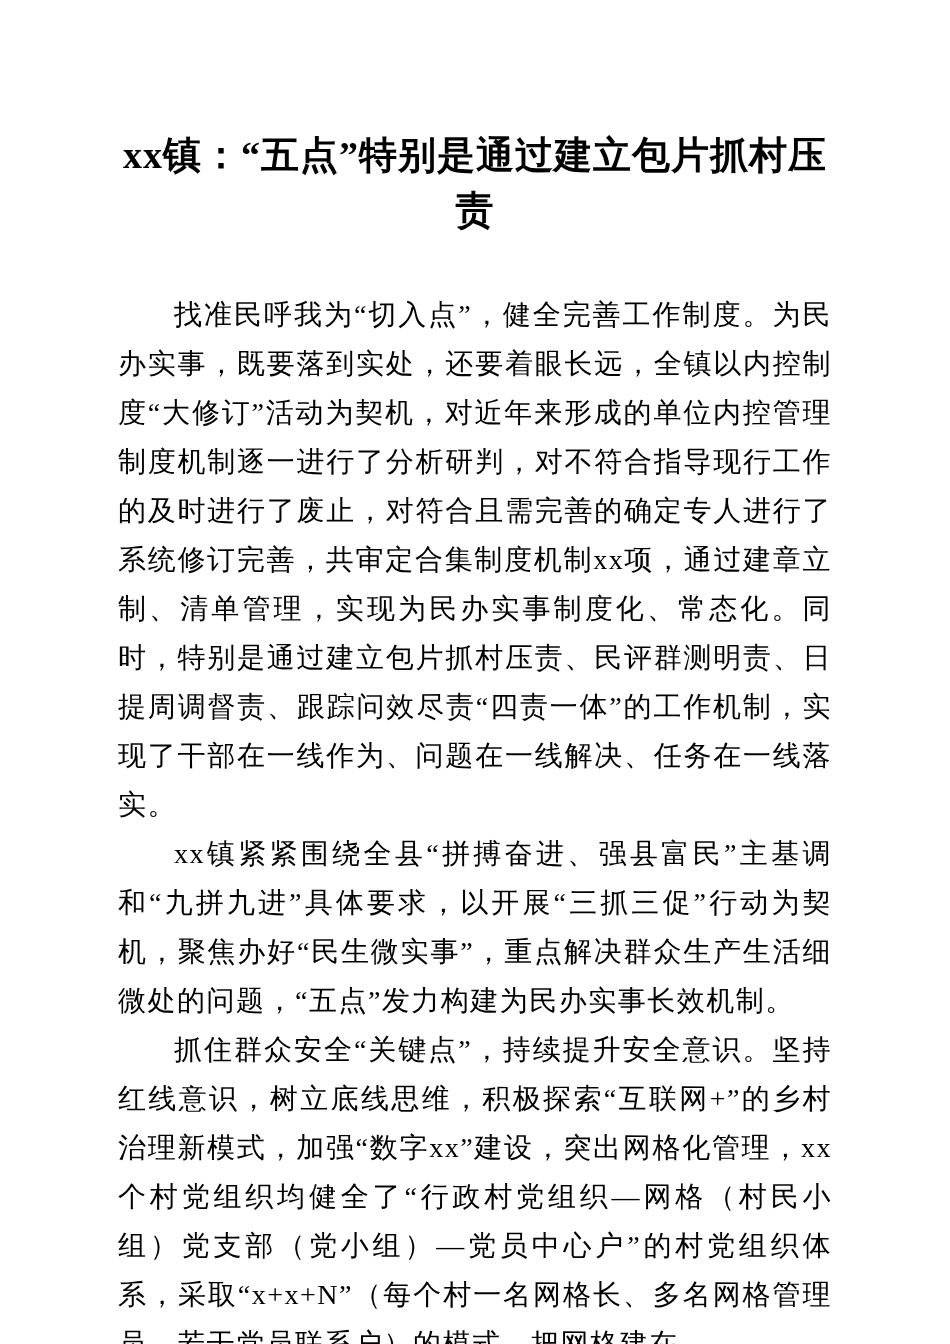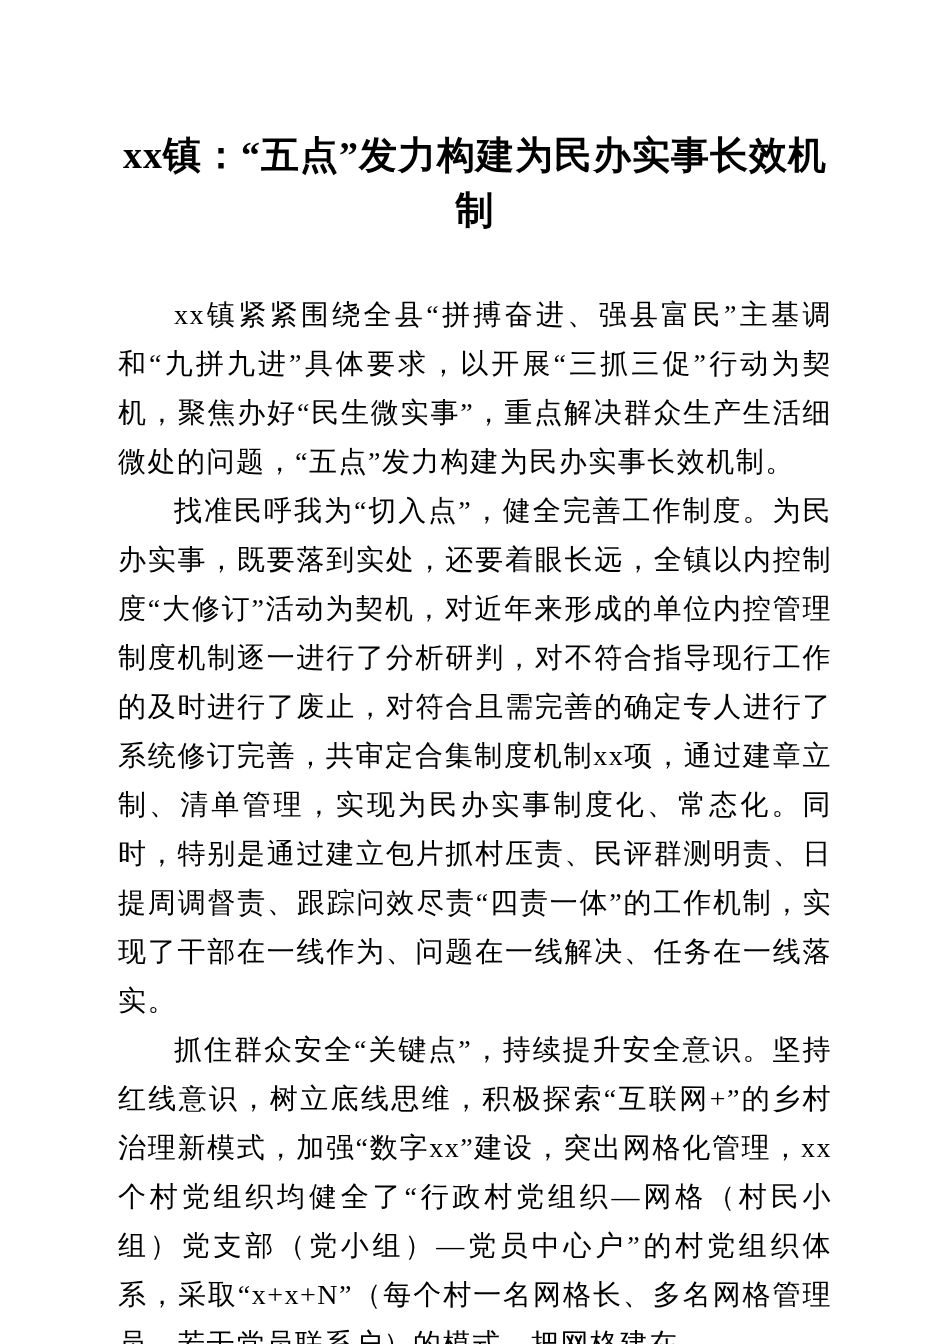--- a/index.html
+++ b/index.html
@@ -35,19 +35,19 @@
     letter-spacing: 1.5px;
     text-align: justify;
     text-justify: inter-ideograph;
     text-indent: 2em;
   }
 </style>
 </head>
 <body>
 
 <div class="page">
-  <h1 class="doc-title">xx镇：“五点”发力构建为民办实事长效机制</h1>
+  <h1 class="doc-title">xx镇：“五点”特别是通过建立包片抓村压责</h1>
   <div class="doc-body">
+    <p>找准民呼我为“切入点”，健全完善工作制度。为民办实事，既要落到实处，还要着眼长远，全镇以内控制度“大修订”活动为契机，对近年来形成的单位内控管理制度机制逐一进行了分析研判，对不符合指导现行工作的及时进行了废止，对符合且需完善的确定专人进行了系统修订完善，共审定合集制度机制xx项，通过建章立制、清单管理，实现为民办实事制度化、常态化。同时，特别是通过建立包片抓村压责、民评群测明责、日提周调督责、跟踪问效尽责“四责一体”的工作机制，实现了干部在一线作为、问题在一线解决、任务在一线落实。</p>
     <p>xx镇紧紧围绕全县“拼搏奋进、强县富民”主基调和“九拼九进”具体要求，以开展“三抓三促”行动为契机，聚焦办好“民生微实事”，重点解决群众生产生活细微处的问题，“五点”发力构建为民办实事长效机制。</p>
-    <p>找准民呼我为“切入点”，健全完善工作制度。为民办实事，既要落到实处，还要着眼长远，全镇以内控制度“大修订”活动为契机，对近年来形成的单位内控管理制度机制逐一进行了分析研判，对不符合指导现行工作的及时进行了废止，对符合且需完善的确定专人进行了系统修订完善，共审定合集制度机制xx项，通过建章立制、清单管理，实现为民办实事制度化、常态化。同时，特别是通过建立包片抓村压责、民评群测明责、日提周调督责、跟踪问效尽责“四责一体”的工作机制，实现了干部在一线作为、问题在一线解决、任务在一线落实。</p>
     <p>抓住群众安全“关键点”，持续提升安全意识。坚持红线意识，树立底线思维，积极探索“互联网+”的乡村治理新模式，加强“数字xx”建设，突出网格化管理，xx个村党组织均健全了“行政村党组织—网格（村民小组）党支部（党小组）—党员中心户”的村党组织体系，采取“x+x+N”（每个村一名网格长、多名网格管理员、若干党员联系户）的模式，把网格建在</p>
   </div>
 </div>
 
 </body></html>

